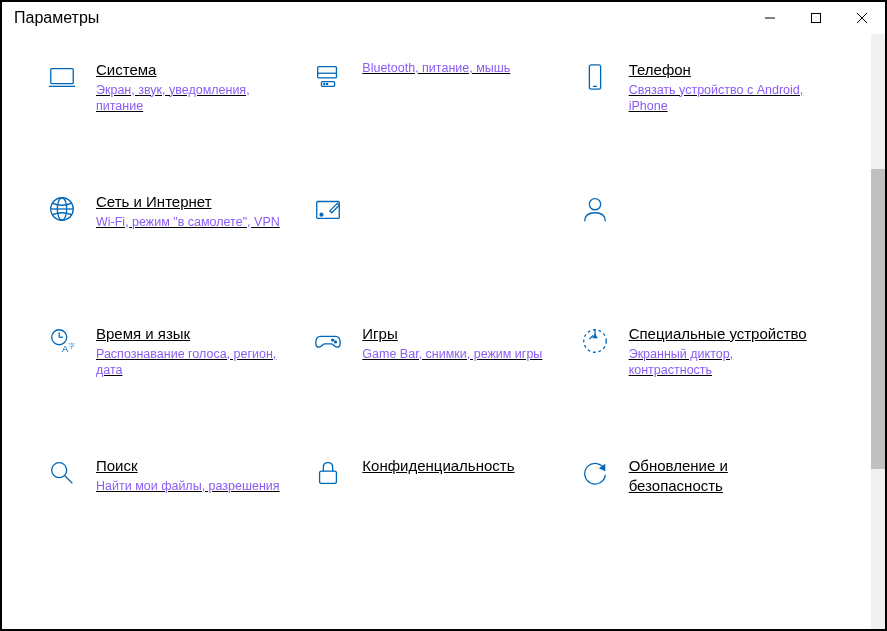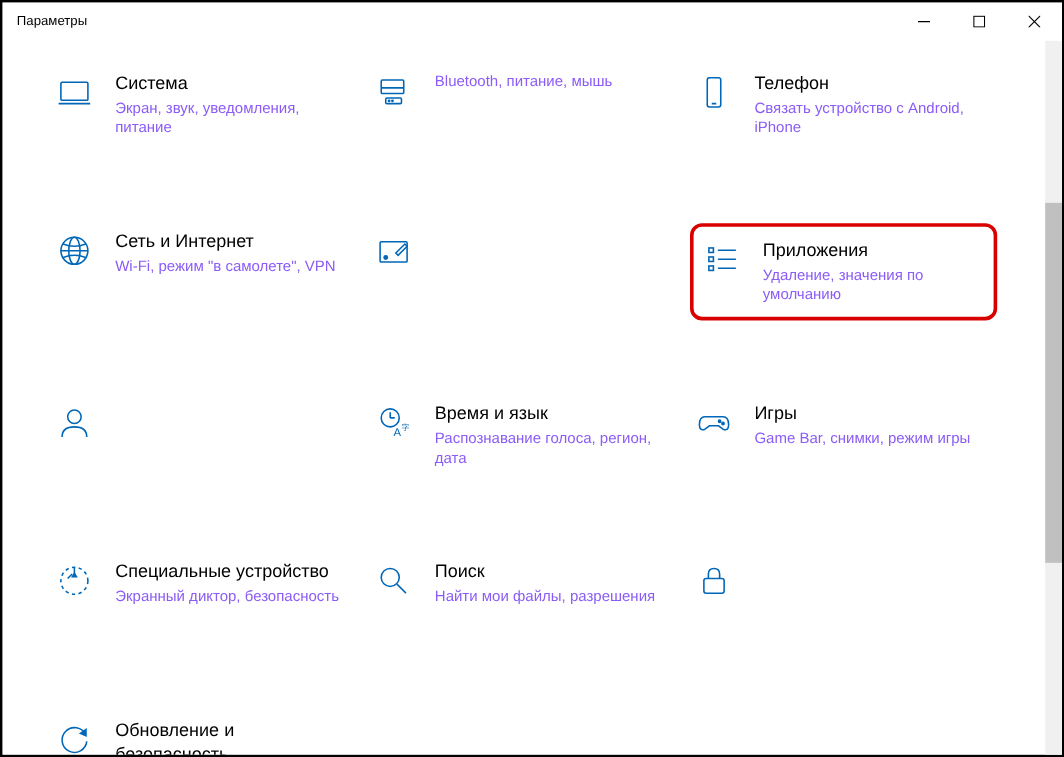--- a/index.html
+++ b/index.html
@@ -9,21 +9,21 @@
     width: 887px;
     height: 631px;
     overflow: hidden;
     border: 2px solid #000;
   }
   .titlebar {
     height: 32px;
     display: flex;
     align-items: center;
     padding-left: 12px;
-    font-size: 11px;
+    font-size: 16px;
     color: #000;
   }
   .titlebar .title { flex: 1; }
   .winbtn {
     width: 46px;
     height: 32px;
     display: flex;
     align-items: center;
     justify-content: center;
     font-size: 11px;
@@ -32,20 +32,21 @@
   .winbtn svg { width: 10px; height: 10px; }
   .content-wrap {
     position: relative;
     height: 597px;
     display: flex;
   }
   .content {
     flex: 1;
     padding: 20px 40px 0 40px;
     overflow: hidden;
+    text-decoration: underline;
   }
   .scrollbar-track {
     width: 14px;
     background: #f0f0f0;
     position: relative;
   }
   .scrollbar-thumb {
     position: absolute;
     width: 14px;
     background: #c0c0c0;
@@ -184,36 +185,20 @@
       <div class="tile">
         <div class="icon-box">
           <svg viewBox="0 0 32 32">
               <rect x="4" y="8" width="24" height="18" rx="1"></rect>
               <path d="M18 18 L26 10 L28 12 L20 20 Z"></path>
               <circle cx="9" cy="22" r="1.5" fill="#0067b8"></circle>
             </svg>
         </div>
       </div>
 
-      <div class="tile highlighted">
-        <div class="icon-box">
-          <svg viewBox="0 0 32 32">
-            <rect x="4" y="6" width="4" height="4"></rect>
-              <line x1="12" y1="8" x2="28" y2="8"></line>
-            <rect x="4" y="14" width="4" height="4"></rect>
-              <line x1="12" y1="16" x2="28" y2="16"></line>
-            <rect x="4" y="22" width="4" height="4"></rect>
-              <line x1="12" y1="24" x2="28" y2="24"></line>
-          </svg>
-        </div>
-        <div class="text-box">
-          <div class="tile-title">Приложения</div>
-          <div class="tile-desc">Удаление, значения по умолчанию</div>
-        </div>
-      </div>
 
       <div class="tile">
         <div class="icon-box">
           <svg viewBox="0 0 32 32">
               <circle cx="16" cy="11" r="6"></circle>
               <path d="M5 29 Q5 20 16 20 Q27 20 27 29"></path>
             </svg>
         </div>
       </div>
 
@@ -250,21 +235,21 @@
       <div class="tile">
         <div class="icon-box">
           <svg viewBox="0 0 32 32">
               <circle cx="16" cy="16" r="12" stroke-dasharray="3 3"></circle>
               <path d="M16 4 L16 10 M10 14 L14 10" stroke-width="1.4"></path>
               <polygon points="16,8 13,13 19,13" fill="#0067b8" stroke="none"></polygon>
             </svg>
         </div>
         <div class="text-box">
           <div class="tile-title">Специальные устройство</div>
-          <div class="tile-desc">Экранный диктор, безопасность</div>
+          <div class="tile-desc">Экранный диктор, контрастность</div>
         </div>
       </div>
 
       <div class="tile">
         <div class="icon-box">
           <svg viewBox="0 0 32 32">
               <circle cx="13" cy="13" r="8"></circle>
               <line x1="19" y1="19" x2="27" y2="27"></line>
             </svg>
         </div>
@@ -275,20 +260,21 @@
       </div>
 
       <div class="tile">
         <div class="icon-box">
           <svg viewBox="0 0 32 32">
               <rect x="7" y="14" width="18" height="13" rx="2"></rect>
               <path d="M11 14 V10 Q11 5 16 5 Q21 5 21 10 V14"></path>
             </svg>
         </div>
         <div class="text-box">
+          <div class="tile-title">Конфиденциальность</div>
         </div>
       </div>
 
       <div class="tile">
         <div class="icon-box">
           <svg viewBox="0 0 32 32">
               <path d="M26 12 A11 11 0 1 0 27 18"></path>
               <polygon points="27,6 27,14 20,11" fill="#0067b8" stroke="none"></polygon>
             </svg>
         </div>

